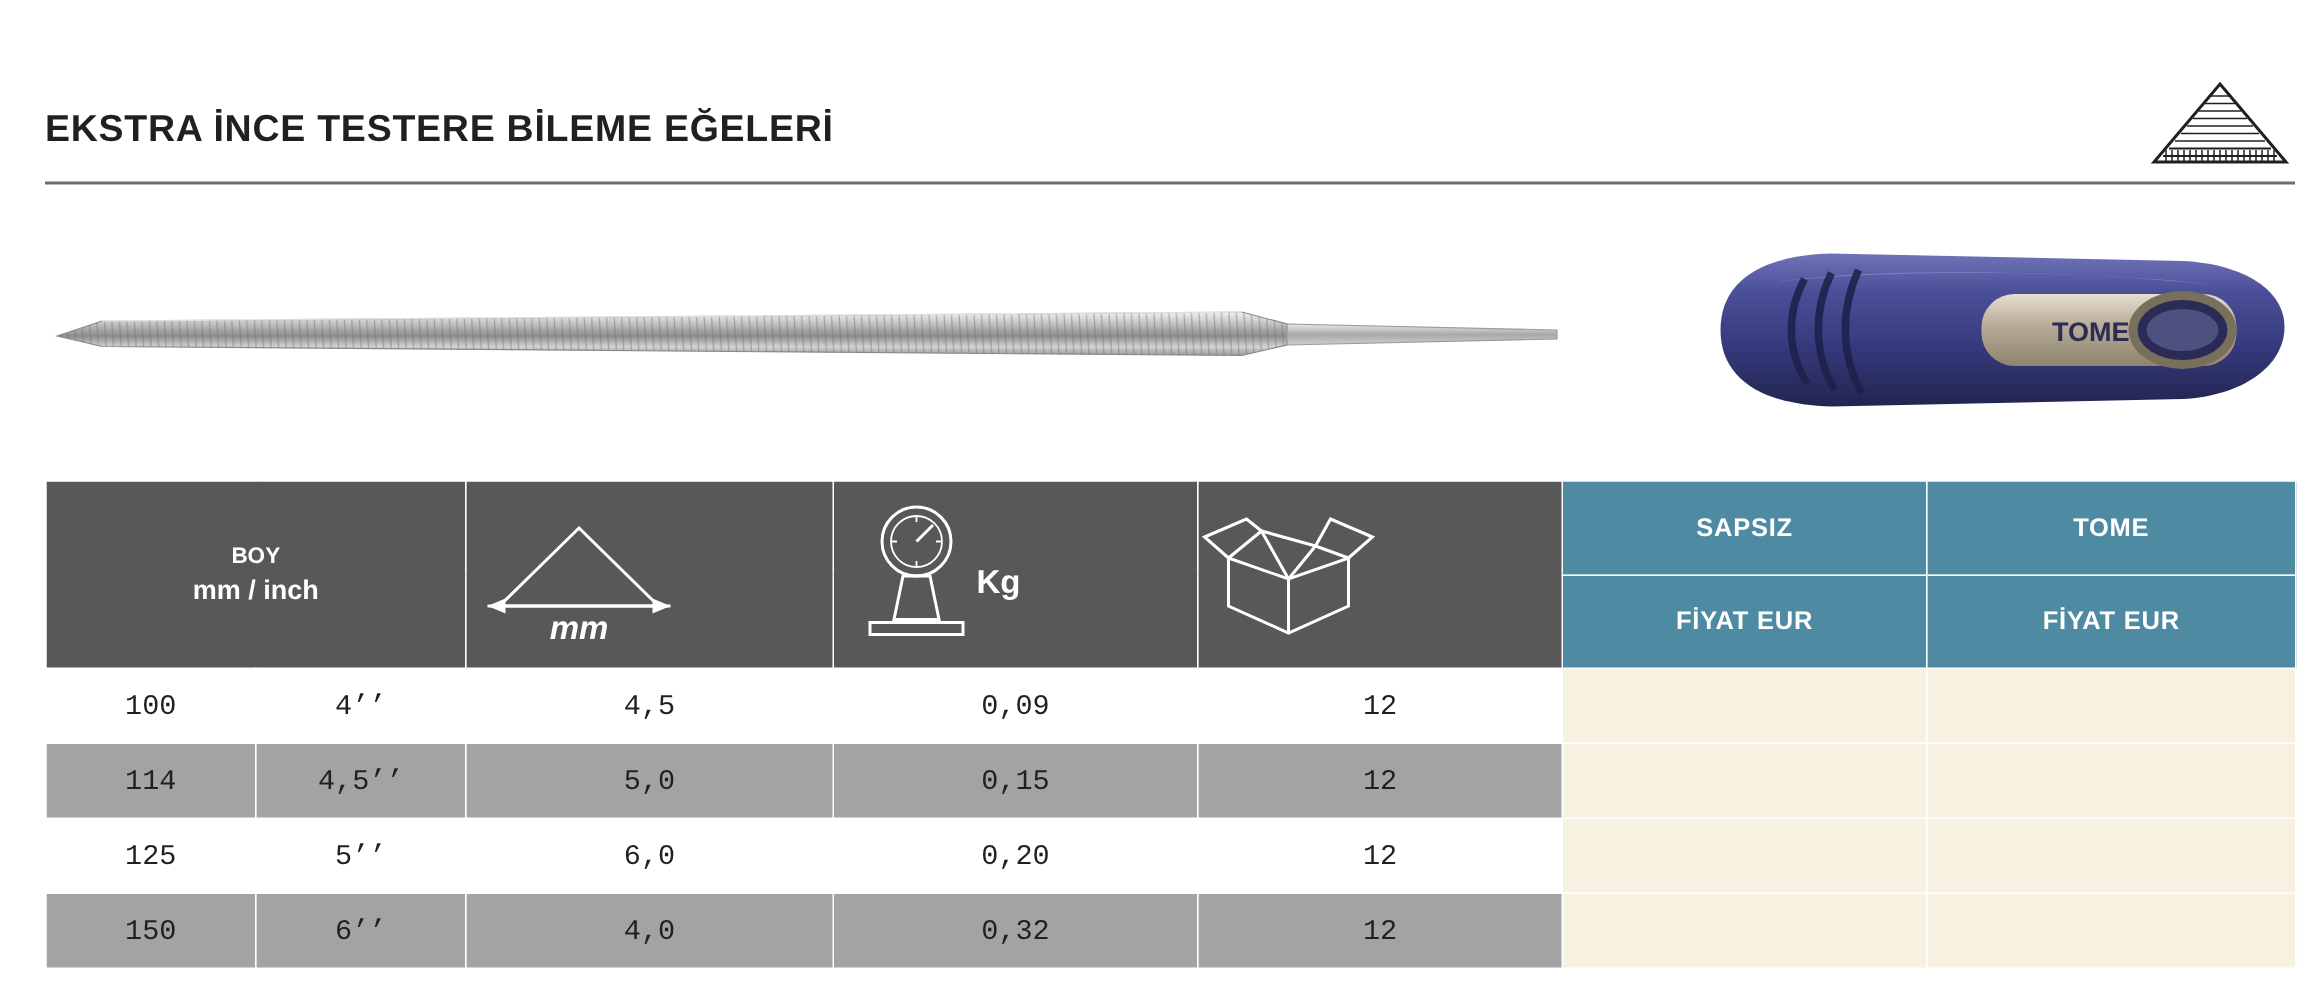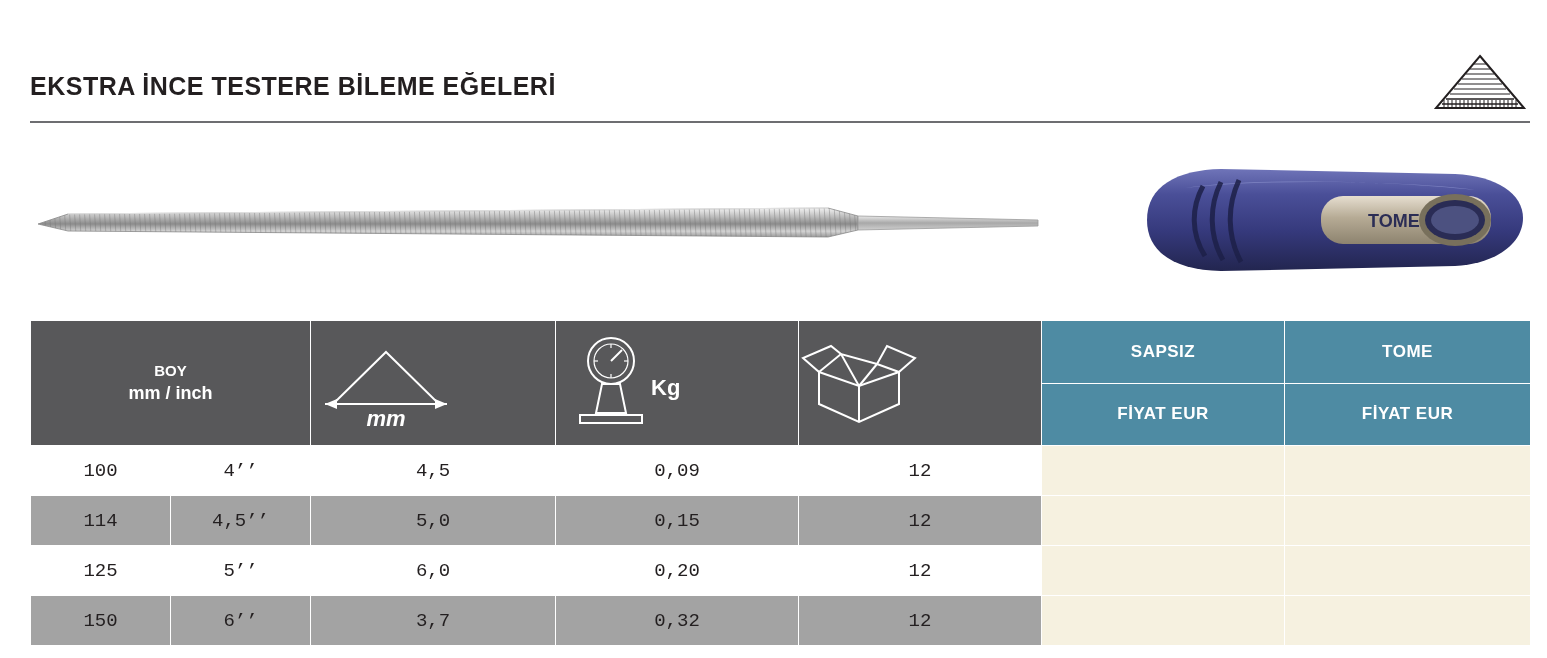--- a/index.html
+++ b/index.html
@@ -353,21 +353,21 @@
           <td>5’’</td>
           <td>6,0</td>
           <td>0,20</td>
           <td>12</td>
           <td class="price-cell"></td>
           <td class="price-cell"></td>
         </tr>
         <tr class="data-row row-grey">
           <td>150</td>
           <td>6’’</td>
-          <td>3,7</td>
+          <td>4,0</td>
           <td>0,32</td>
           <td>12</td>
           <td class="price-cell"></td>
           <td class="price-cell"></td>
         </tr>
       </tbody>
     </table>
   </div>
 
 </div>

